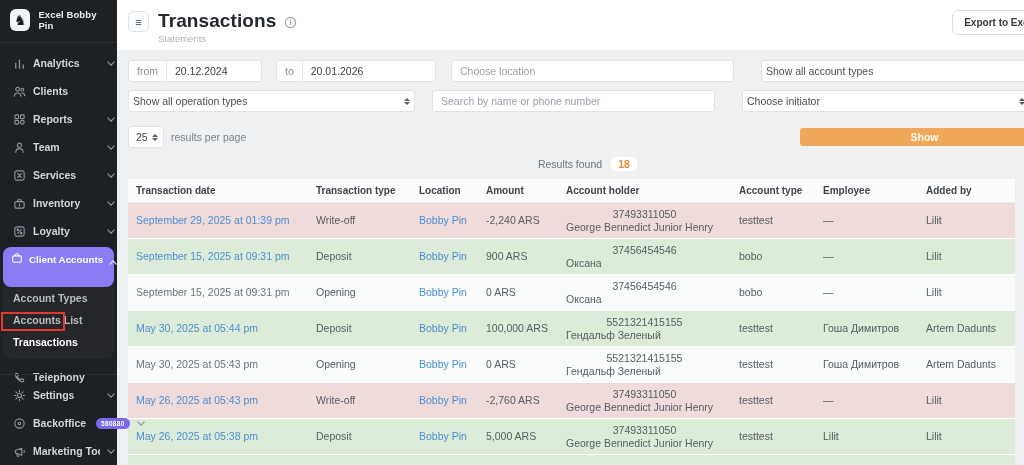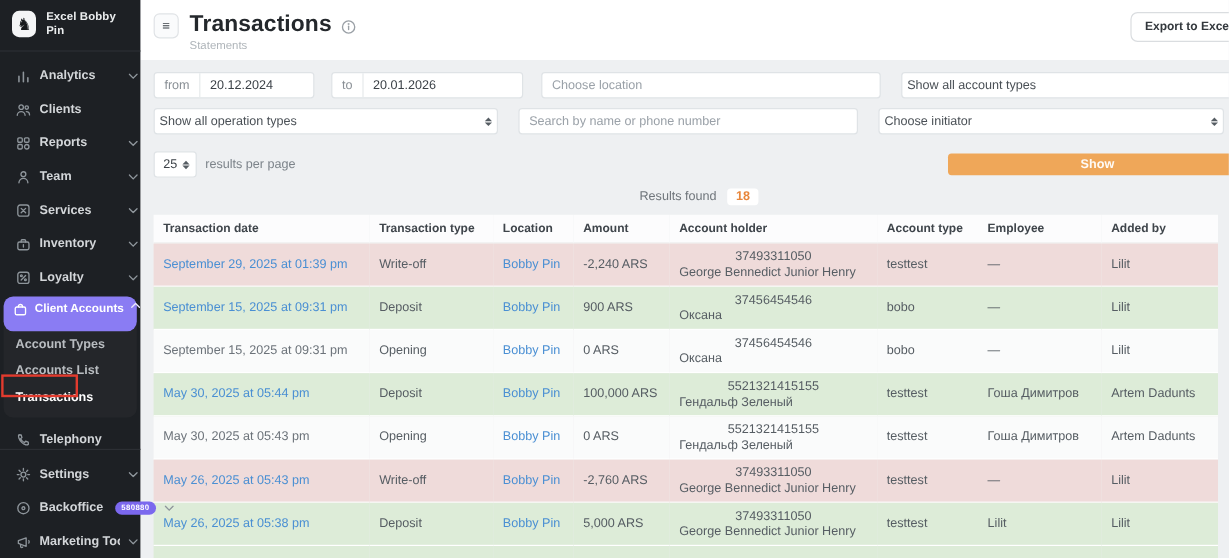--- a/index.html
+++ b/index.html
@@ -10,21 +10,21 @@
   .sidebar { width:117px; min-width:117px; background:#1d2024; color:#dfe1e3; position:relative; font-size:11px; }
   .logo-row { display:flex; align-items:center; gap:8px; padding:9px 8px 9px 10px; }
   .logo-box { width:22px; height:22px; background:#f4f5f6; border-radius:6px; display:flex; align-items:center; justify-content:center; color:#17191c; font-size:14px; }
   .logo-text { font-size:9.5px; font-weight:700; color:#eceeef; letter-spacing:.1px; }
   .side-divider { height:1px; background:#2c2f34; margin:2px 0 6px 0; }
   .nav-item { display:flex; align-items:center; gap:7px; padding:7px 2px 7px 12px; cursor:pointer; color:#d3d6d9; font-weight:600; }
   .nav-item .icn { width:14px; height:14px; display:flex; align-items:center; justify-content:center; color:#8e959b; flex-shrink:0; }
   .nav-item .lbl { font-size:10.5px; flex:1; white-space:nowrap; overflow:hidden; }
   .nav-item .chev { color:#8e959b; margin-left:auto; display:flex; }
   .acct-group { background:#24262a; border-radius:8px; margin:2px 3px; padding-bottom:6px; }
-  .acct-pill { display:flex; align-items:flex-start; gap:6px; background:#8a7cf3; border-radius:8px; padding:5px 6px 11px 8px; color:#fff; font-weight:700; cursor:pointer; }
+  .acct-pill { display:flex; align-items:flex-end; gap:6px; background:#8a7cf3; border-radius:8px; padding:5px 6px 22px 8px; color:#fff; font-weight:700; cursor:pointer; }
   .acct-pill .icn { width:13px; height:13px; color:#fff; display:flex; }
   .acct-pill .lbl { font-size:9.8px; flex:1; white-space:nowrap; }
   .acct-pill .chev { display:flex; color:#ece9fd; transform:rotate(180deg); }
   .sub-item { padding:5px 8px 5px 10px; color:#b9bdc1; font-size:10.5px; font-weight:600; cursor:pointer; }
   .sub-item.active { color:#ffffff; font-weight:700; }
   .annotation-box { position:absolute; left:1px; top:312px; width:64px; height:19px; border:2px solid #e23b2e; pointer-events:none; }
   .badge { background:#7b68ee; color:#fff; font-size:6.5px; font-weight:700; border-radius:7px; padding:2px 5px; margin-left:3px; letter-spacing:.3px; }
   .bottom-zone { position:absolute; bottom:0; left:0; right:0; }
 
   
@@ -39,21 +39,21 @@
   .export-btn { margin-left:auto; background:#fff; border:1px solid #dadde0; border-radius:6px; padding:6px 11px; font-size:10px; font-weight:700; color:#33383d; cursor:pointer; }
 
   
   .filters { padding:10px 9px 0 11px; }
   .frow { display:flex; margin-bottom:8px; }
   .ctl { background:#fff; border:1px solid #dfe3e6; border-radius:3px; height:22px; display:flex; align-items:center; font-size:10.5px; }
   .dgroup { width:134px; margin-right:14px; }
   .dgroup.g2 { width:160px; margin-right:15px; }
   .dlabel { color:#8a9096; padding:0 8px; border-right:1px solid #e7eaec; height:100%; display:flex; align-items:center; }
   .dvalue { color:#3c4248; padding:0 8px; }
-  .inputbox { width:283px; margin-right:17px; padding:0 8px; color:#9aa1a8; }
+  .inputbox { width:283px; margin-right:27px; padding:0 8px; color:#9aa1a8; }
   .selectbox { width:288px; padding:0 4px; color:#4a5056; justify-content:space-between; cursor:pointer; }
   .selectbox.mid { width:287px; margin-right:17px; }
   .updown { display:flex; flex-direction:column; align-items:center; gap:1px; }
   .updown i { display:block; width:0; height:0; border-left:3px solid transparent; border-right:3px solid transparent; }
   .updown i.u { border-bottom:3.5px solid #565d63; }
   .updown i.d { border-top:3.5px solid #565d63; }
   .perpage-row { display:flex; align-items:center; margin:14px 0 0 0; }
   .pp-select { width:36px; justify-content:space-between; padding:0 5px 0 7px; color:#3c4248; cursor:pointer; }
   .pp-label { font-size:10.5px; color:#7c838a; margin-left:7px; }
   .show-btn { margin-left:auto; width:249px; height:18px; background:#efa759; border:none; border-radius:3px; color:rgba(255,255,255,.95); font-size:10.5px; font-weight:700; cursor:pointer; font-family:"Liberation Sans", sans-serif; }

